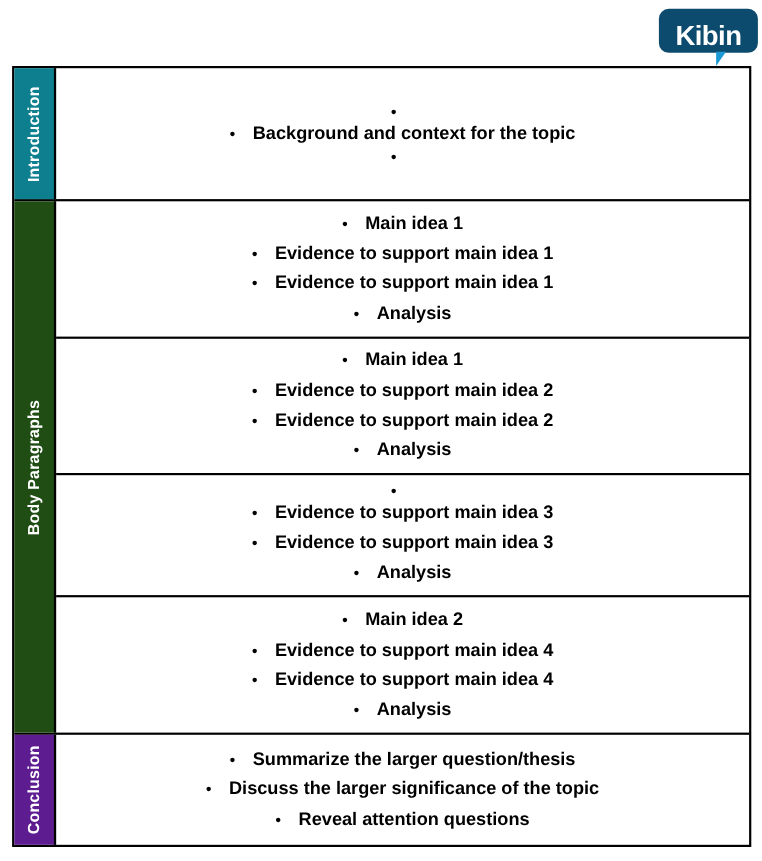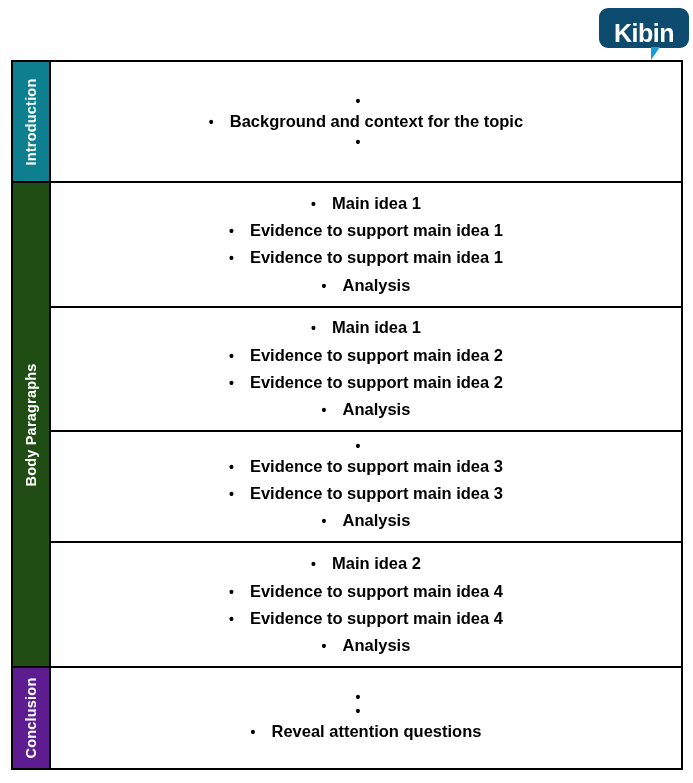--- a/index.html
+++ b/index.html
@@ -259,23 +259,25 @@
   </div>
 
   <div class="section-row" id="section-conclusion">
     <div class="section-label" style="background:#5d1d91;">
       <span class="section-label-text">Conclusion</span>
     </div>
     <div class="section-content">
       <div class="block">
         <div class="bullet-line">
           <span class="bullet-dot">•</span>
-        </div>
-        <div class="bullet-line">
-          <span class="bullet-dot">•</span>
+          <span>Summarize the larger question/thesis</span>
+        </div>
+        <div class="bullet-line">
+          <span class="bullet-dot">•</span>
+          <span>Discuss the larger significance of the topic</span>
         </div>
         <div class="bullet-line">
           <span class="bullet-dot">•</span>
           <span>Reveal attention questions</span>
         </div>
       </div>
     </div>
   </div>
 
 </div>

